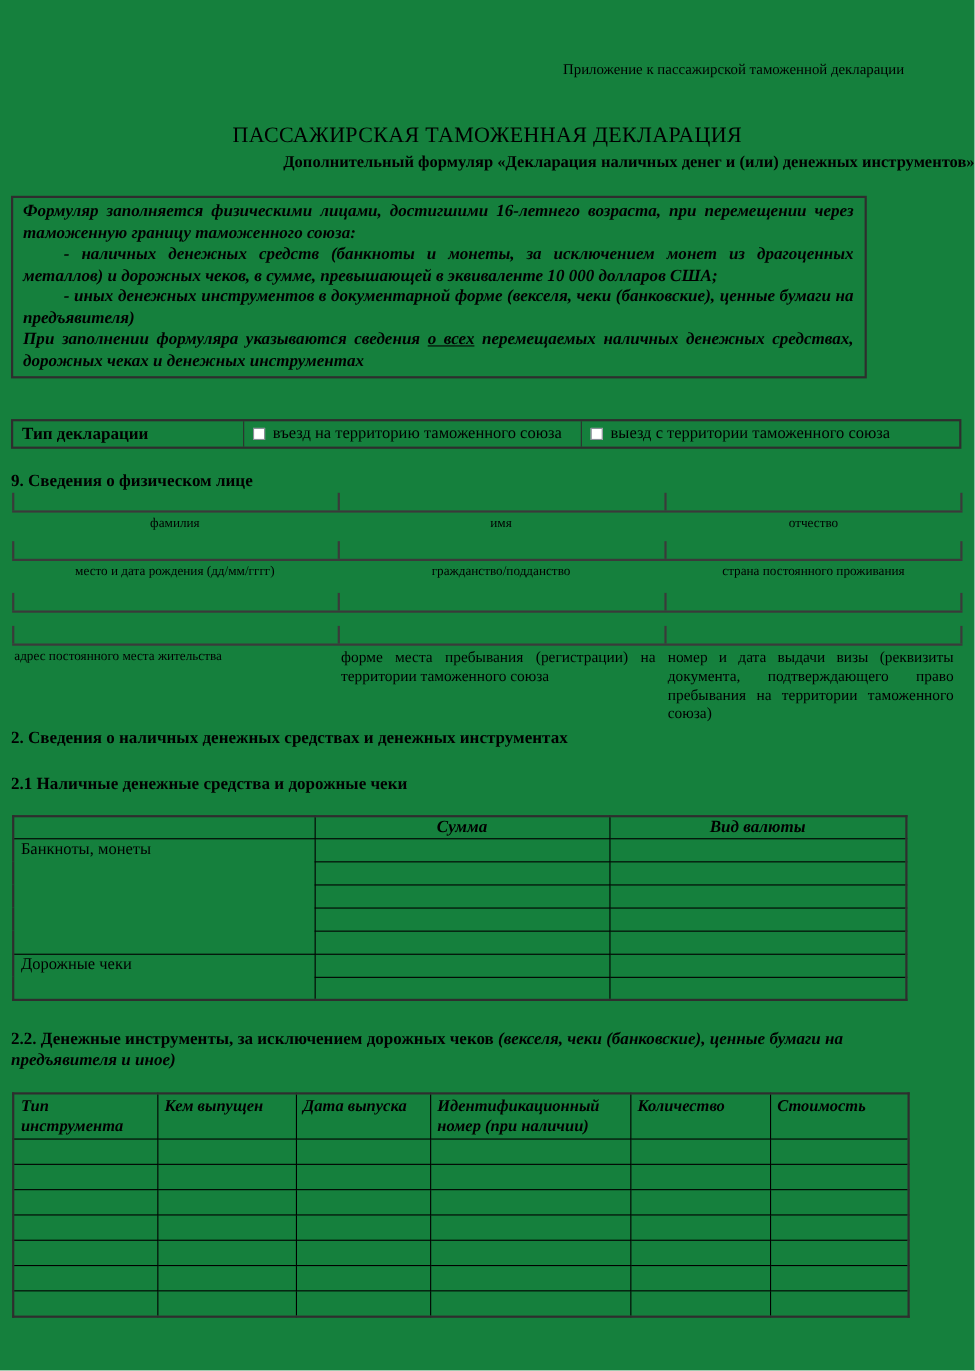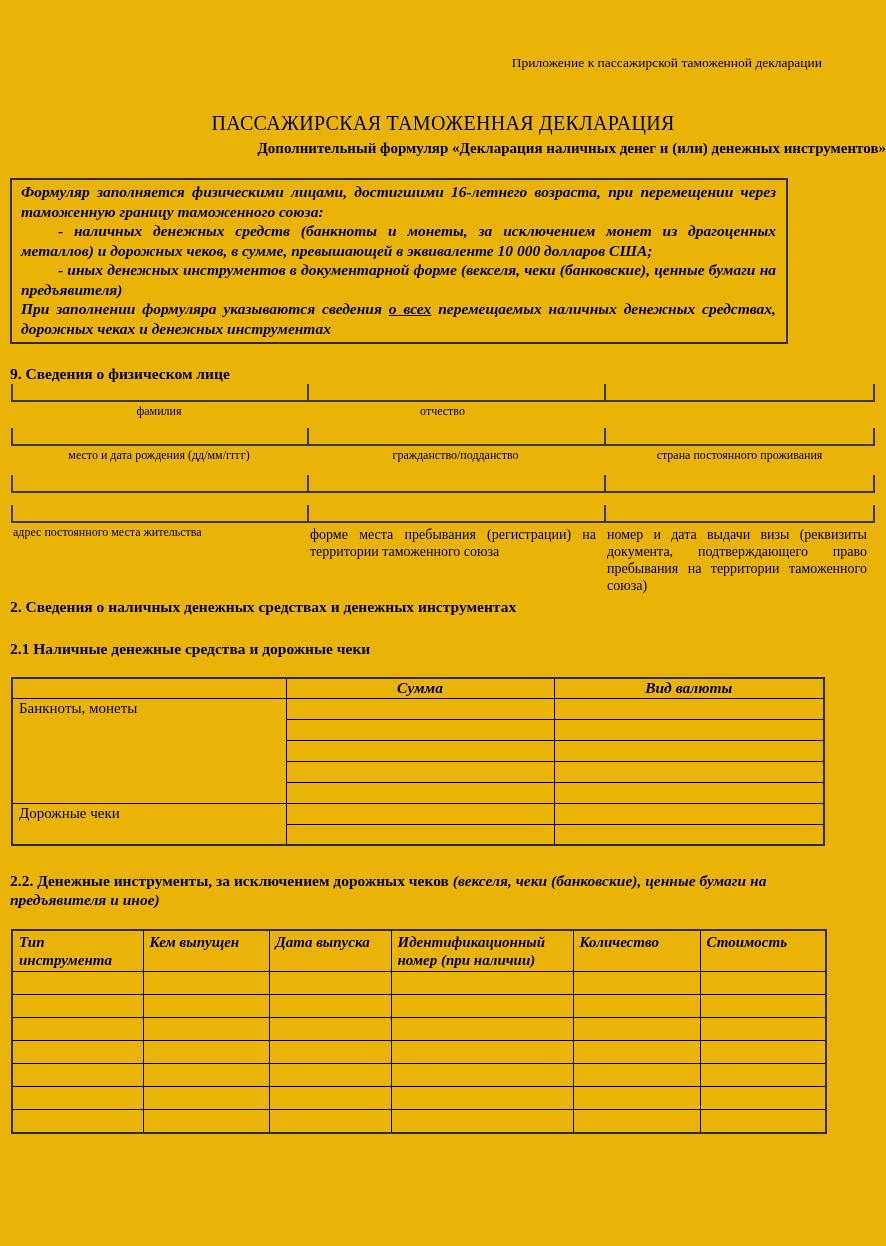--- a/index.html
+++ b/index.html
@@ -2,21 +2,21 @@
 <html><head>
 <meta charset="utf-8">
 <style>
   * { margin:0; padding:0; box-sizing:border-box; }
   html,body { background:#ffffff; }
   body {
     width:886px; height:1246px;
     font-family:"Liberation Serif","DejaVu Serif",serif;
     color:#000;
   }
-  .page { position:relative; width:886px; height:1246px; overflow:hidden; background:#eab308; }
+  .page { position:relative; width:886px; height:1246px; overflow:hidden; background:#15803d; }
 
   .annex { margin-top:55px; padding-right:64px; text-align:right; font-size:13.5px; }
 
   .title { margin-top:40px; text-align:center; font-size:20px; letter-spacing:.3px; line-height:24px; }
   .subtitle { margin-top:4px; text-align:right; font-size:15px; font-weight:bold; line-height:18px; }
 
   .introbox {
     margin:21px 0 0 10px; width:778px;
     border:2px solid #2e2e2e;
     padding:2px 10px 4px 9px;
@@ -72,30 +72,42 @@
   <div class="title">ПАССАЖИРСКАЯ ТАМОЖЕННАЯ ДЕКЛАРАЦИЯ</div>
   <div class="subtitle">Дополнительный формуляр «Декларация наличных денег и (или) денежных инструментов»</div>
 
   <div class="introbox">
     <p>Формуляр заполняется физическими лицами, достигшими 16-летнего возраста, при перемещении через таможенную границу таможенного союза:</p>
     <p class="indent">- наличных денежных средств (банкноты и монеты, за исключением монет из драгоценных металлов) и дорожных чеков, в сумме, превышающей в эквиваленте 10 000 долларов США;</p>
     <p class="indent">- иных денежных инструментов в документарной форме (векселя, чеки (банковские), ценные бумаги на предъявителя)</p>
     <p><span>При заполнении формуляра указываются сведения </span><span class="u">о всех</span><span> перемещаемых наличных денежных средствах, дорожных чеках и денежных инструментах</span></p>
   </div>
 
+  <div class="decl-row">
+    <div class="decl-cell">Тип декларации</div>
+    <div class="decl-cell opt1">
+      <span class="checkbox"></span>
+      <span>въезд на территорию таможенного союза</span>
+    </div>
+    <div class="decl-cell opt2">
+      <span class="checkbox"></span>
+      <span>выезд с территории таможенного союза</span>
+    </div>
+  </div>
 
   <div class="h-sec">9. Сведения о физическом лице</div>
 
   <div class="fieldrow mt1">
     <div class="fcell fc1"></div>
     <div class="fcell fc2"></div>
     <div class="fcell fc3"></div>
   </div>
   <div class="labelrow">
     <div class="lcell fc1">фамилия</div>
+    <div class="lcell fc2">имя</div>
     <div class="lcell fc3">отчество</div>
   </div>
 
   <div class="fieldrow mt10">
     <div class="fcell fc1"></div>
     <div class="fcell fc2"></div>
     <div class="fcell fc3"></div>
   </div>
   <div class="labelrow">
     <div class="lcell fc1">место и дата рождения (дд/мм/гггг)</div>

